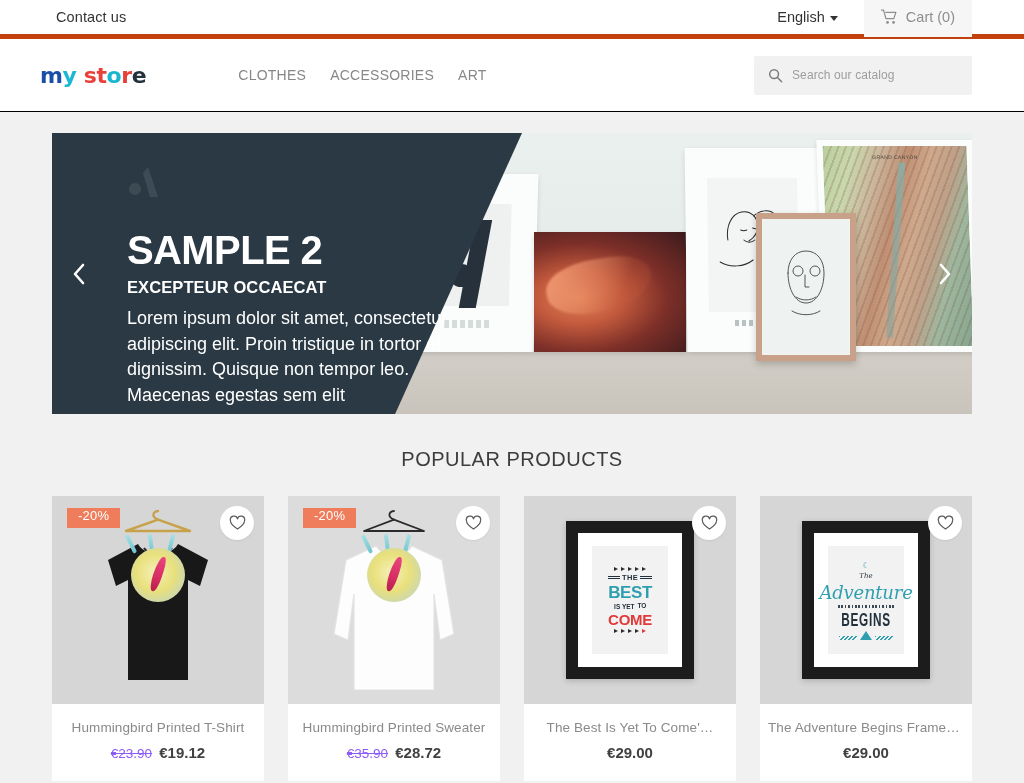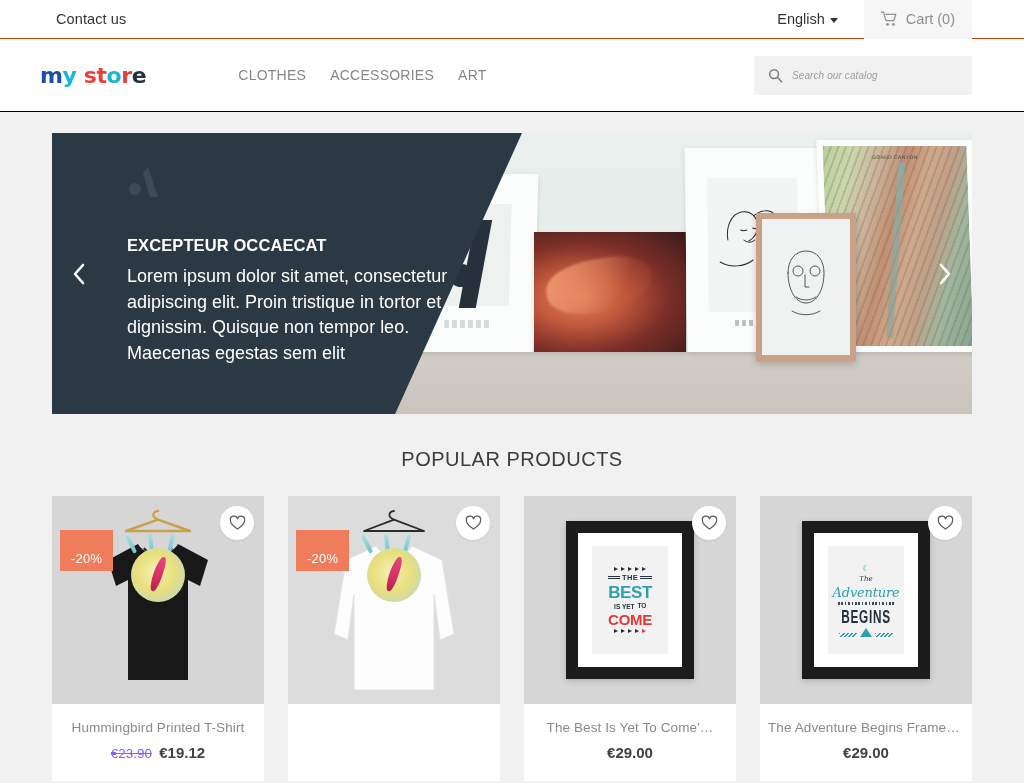--- a/index.html
+++ b/index.html
@@ -8,21 +8,21 @@
     font-family: "Liberation Sans", sans-serif;
     background: #f1f1f1;
     color: #7a7a7a;
     -webkit-font-smoothing: antialiased;
   }
 
   
   .topbar {
     height: 39px;
     background: #ffffff;
-    border-bottom: 1px solid #c2410c;
+    border-bottom: 5px solid #c2410c;
     display: flex;
     align-items: center;
     padding: 0 52px 0 56px;
   }
   .topbar .contact {
     font-size: 14.5px;
     color: #333334;
     letter-spacing: .1px;
   }
   .topbar .spacer { flex: 1; }
@@ -91,24 +91,23 @@
     width: 218px;
     height: 39px;
     background: #f1f1f1;
     border-radius: 2px;
     display: flex;
     align-items: center;
     gap: 9px;
     padding: 0 14px;
   }
   .searchbox .ph {
-    font-size: 10px;
+    font-size: 12px;
     color: #9d9d9d;
     letter-spacing: .1px;
-    font-style: italic;
   }
 
   
   .stage { padding: 0 52px; }
   .banner {
     position: relative;
     margin-top: 21px;
     height: 281px;
     overflow: hidden;
     background: #dde5e4;
@@ -251,28 +250,27 @@
     background: #fff;
     position: relative;
   }
   .thumb {
     position: relative;
     height: 208px;
     background: #d6d6d6;
     overflow: hidden;
   }
   .badge {
-    position: absolute; left: 8px; top: 12px;
+    position: absolute; left: 15px; top: 12px;
     background: #ef7d5c;
     color: #fff;
     font-size: 13px;
-    padding: 21px 11px 5px;
+    padding: 0 11px 5px;
     z-index: 4;
     letter-spacing: .2px;
-    margin-top: 22px;
   }
   .wish {
     position: absolute; right: 10px; top: 10px;
     width: 34px; height: 34px; border-radius: 50%;
     background: #fff;
     display: flex; align-items: center; justify-content: center;
     z-index: 4; cursor: pointer;
     box-shadow: 0 1px 2px rgba(0,0,0,.07);
   }
   .cardinfo {
@@ -348,21 +346,21 @@
   .t-yet span { font-size:6.5px; font-weight:700; color:#23313c; }
   .t-to { font-size:13px; font-weight:700; color:#23313c; line-height:1; letter-spacing:-.3px; }
   .t-come { font-size:15px; font-weight:700; color:#e03a3a; letter-spacing:-.3px; line-height:1; }
 
   .adv-inner {
     width: 76px; height: 108px; background:#f2f2f2;
     display:flex; flex-direction:column; align-items:center; justify-content:center; gap:2px;
   }
   .a-the { font-size:7px; color:#23313c; font-family:"DejaVu Serif", serif; font-style:italic; }
   .a-adventure {
-    font-size:13px; color:#2f9fb0; font-family:"DejaVu Serif", serif; font-style:italic;
+    font-size:18px; color:#2f9fb0; font-family:"DejaVu Serif", serif; font-style:italic;
     letter-spacing:-.2px;
   }
   .dotline { width:56px; height:3px;
     background: repeating-linear-gradient(90deg,#3a4a55 0 1.6px, transparent 1.6px 3.4px); }
   .a-begins {
     font-size:19px; font-weight:700; color:#23313c; letter-spacing:1.2px;
     transform: scaleX(.62); line-height:1;
   }
   .tentrow { display:flex; align-items:flex-end; gap:3px; }
   .zig { width:18px; height:4px;
@@ -478,20 +476,21 @@
     <div class="darkpanel"></div>
 
     <span class="watermark">
       <svg width="36" height="34" viewBox="0 0 36 34" fill="#ffffff">
         <path d="M20 2l10 30h-8L15 8z"></path>
         <circle cx="7" cy="24" r="6"></circle>
       </svg>
     </span>
 
     <div class="bannertext">
+      <h1>SAMPLE 2</h1>
       <h2>EXCEPTEUR OCCAECAT</h2>
       <p>Lorem ipsum dolor sit amet, consectetur adipiscing elit. Proin tristique in tortor et dignissim. Quisque non tempor leo. Maecenas egestas sem elit</p>
     </div>
 
     <div class="navarrow prev">
       <svg width="14" height="22" viewBox="0 0 14 22" fill="none" stroke="#ffffff" stroke-width="2.6" stroke-linecap="round" stroke-linejoin="round">
         <path d="M11 2L3 11l8 9"></path>
       </svg>
     </div>
     <div class="navarrow next">
@@ -567,20 +566,27 @@
         </svg>
       </span>
       <span class="rays">
           <i></i>
           <i></i>
           <i></i>
         </span>
       <span class="print">
         <span class="bird"></span>
       </span>
+    </div>
+    <div class="cardinfo">
+      <div class="pname">Hummingbird Printed Sweater</div>
+      <div class="prices">
+        <span class="old">€35.90</span>
+        <span class="new">€28.72</span>
+      </div>
     </div>
   </div>
 
   <div class="card">
     <div class="thumb">
       <span class="wish">
         <svg width="17" height="16" viewBox="0 0 20 18" fill="none" stroke="#5c5c5c" stroke-width="1.4">
           <path d="M10 16.2S1.6 10.9 1.6 5.9A4.3 4.3 0 0110 4.1a4.3 4.3 0 018.4 1.8c0 5-8.4 10.3-8.4 10.3z" stroke-linejoin="round"></path>
         </svg>
       </span>

